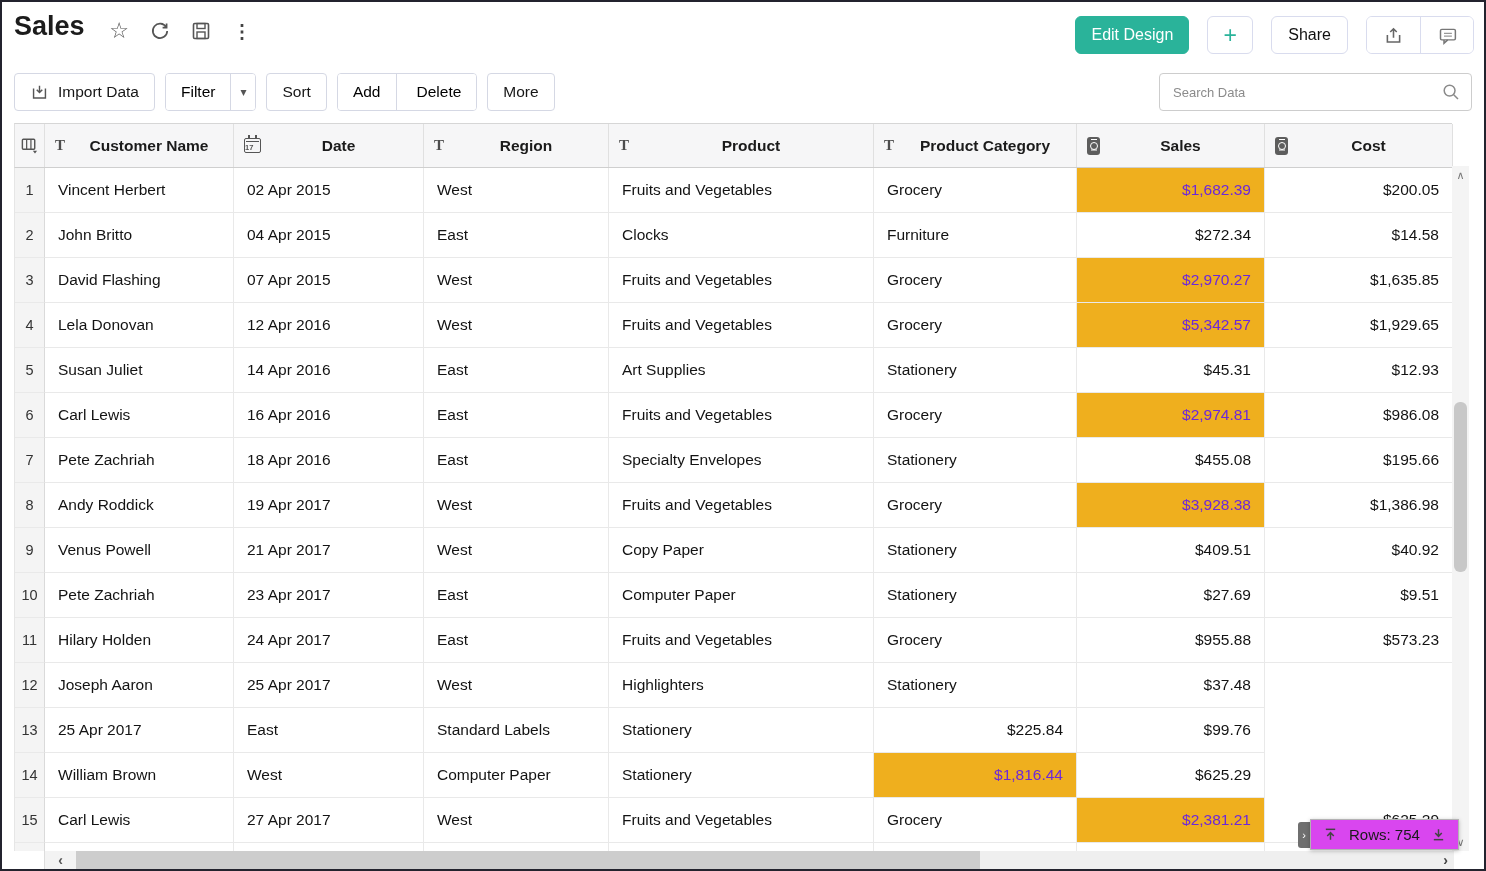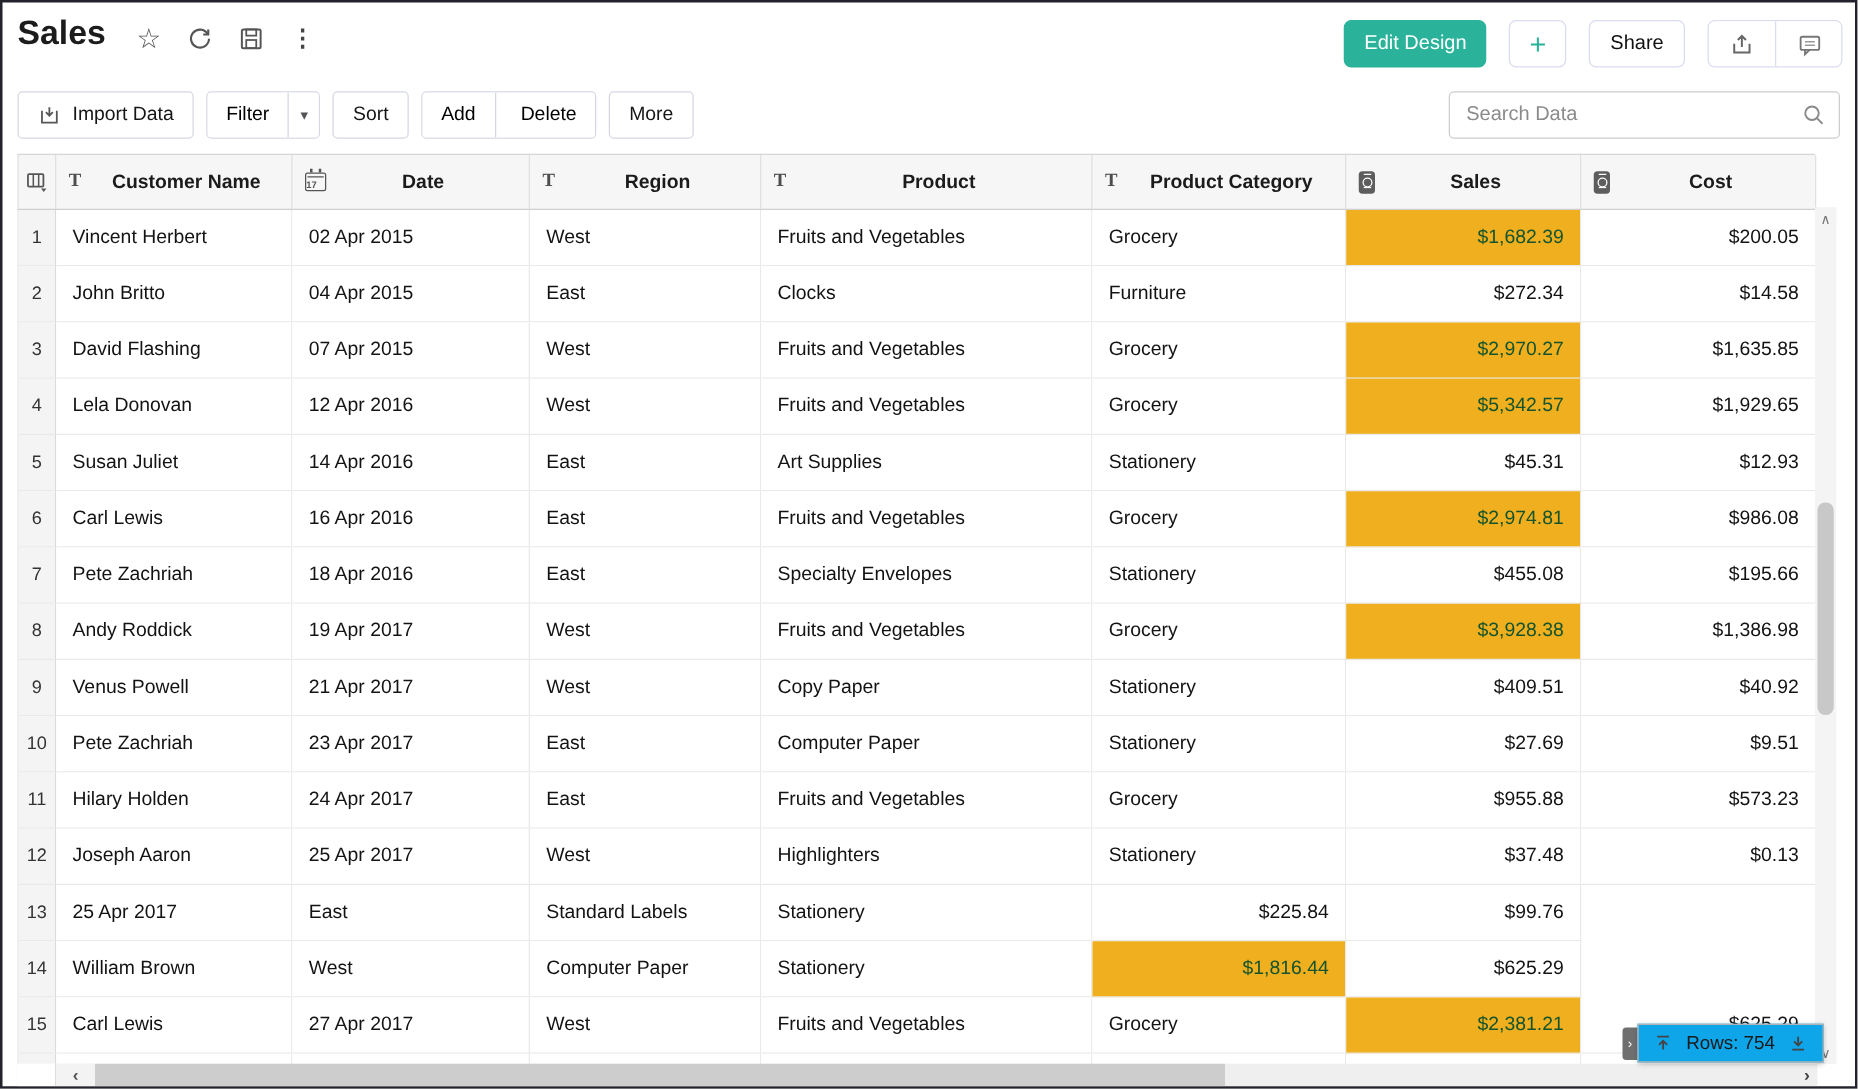--- a/index.html
+++ b/index.html
@@ -33,35 +33,35 @@
   .toolbar{position:absolute;top:71px;left:12px;right:12px;height:38px;}
   .tool-group{position:absolute;left:0;top:0;display:flex;gap:10px;}
   .tbtn{height:38px;display:flex;align-items:center;gap:9px;background:#fff;border:1px solid var(--tbtn-border);border-radius:4px;padding:0 15px;font-size:15.5px;color:#161616;cursor:pointer;}
   .tbtn-split{display:flex;border:1px solid var(--tbtn-border);border-radius:4px;overflow:hidden;}
   .tbtn-split .seg{height:36px;display:flex;align-items:center;padding:0 15px;font-size:15.5px;background:#fff;cursor:pointer;}
   .tbtn-split .seg.caret{padding:0 9px;border-left:1px solid var(--tbtn-border);color:#555;font-size:12px;}
   .tbtn-joined{display:flex;border:1px solid var(--tbtn-border);border-radius:4px;overflow:hidden;}
   .tbtn-joined .seg{height:36px;display:flex;align-items:center;padding:0 15px;font-size:15.5px;background:#fff;cursor:pointer;text-align:center;}
   .tbtn-joined .seg + .seg{border-left:1px solid var(--tbtn-border);padding-left:20px;}
   .search-box{position:absolute;right:0;top:0;width:313px;height:38px;border:1px solid #cdcdcd;border-radius:4px;background:#fff;display:flex;align-items:center;padding:0 10px 0 13px;}
-  .search-box input{flex:1;border:none;outline:none;font-size:16px;color:#ec4899;}
+  .search-box input{flex:1;border:none;outline:none;font-size:13px;color:#ec4899;}
   .search-box input::placeholder{color:#8b8b8b;}
 
   
   .thead{position:absolute;top:121px;left:12px;width:1438px;height:45px;display:grid;grid-template-columns:var(--cols);background:#f6f6f7;border-top:1px solid #d6d6d6;border-bottom:1px solid #cfcfcf;border-left:1px solid #e0e0e0;}
   .th{position:relative;display:flex;align-items:center;border-right:1px solid #e0e0e0;font-size:15.5px;font-weight:700;color:#1b1b1b;cursor:pointer;}
   .th .hicon{position:absolute;left:10px;display:inline-flex;align-items:center;}
   .th .lbl{width:100%;text-align:center;padding:0 4px 0 24px;}
   .th-corner{justify-content:center;}
   .tbody{position:absolute;top:166px;left:12px;width:1438px;border-left:1px solid #e6e6e6;}
   .trow{display:grid;grid-template-columns:var(--cols);height:45px;}
   .td{display:flex;align-items:center;padding:0 13px;font-size:15.5px;color:#131313;background:#fff;border-right:1px solid var(--grid-line);border-bottom:1px solid var(--grid-line);overflow:hidden;white-space:nowrap;cursor:default;}
   .c-num{justify-content:center;background:#f4f4f4;color:#333;font-size:14.5px;padding:0;border-right:1px solid #dadada;}
   .c-cur{justify-content:flex-end;}
-  .td.hl{background:var(--orange);color:#14532d;text-align:center;}
+  .td.hl{background:var(--orange);color:#6d28d9;text-align:center;}
   .sliver{position:absolute;top:841px;left:12px;width:1438px;height:8px;display:grid;grid-template-columns:var(--cols);border-left:1px solid #e6e6e6;}
   .sliver i{background:#fff;border-right:1px solid var(--grid-line);}
   .sliver i.n{background:#f4f4f4;border-right:1px solid #dadada;}
 
   
   .t-icon{font-family:"Liberation Serif",serif;font-weight:700;font-size:15px;color:#4d4d4d;}
   .cal-icon{position:relative;width:17px;height:15px;border:1.5px solid #555;border-radius:2px;display:inline-block;}
   .cal-icon::before{content:"";position:absolute;top:-4px;left:3px;width:1.6px;height:3px;background:#555;box-shadow:7px 0 0 #555;}
   .cal-icon::after{content:"";position:absolute;top:2px;left:1px;right:1px;height:1.3px;background:#555;}
   .cal-icon b{position:absolute;left:0;right:0;bottom:0;text-align:left;font-size:7.5px;line-height:9px;color:#555;font-weight:700;}
@@ -77,21 +77,21 @@
   .vs-thumb{position:absolute;left:2px;width:13px;top:236px;height:170px;background:#c8c8c8;border-radius:6px;cursor:grab;}
   .hscroll{position:absolute;left:12px;top:849px;width:1440px;height:18px;background:#efefef;}
   .hs-corner{position:absolute;left:0;top:0;width:31px;height:18px;background:#fff;border-right:1px solid #ddd;}
   .hs-left{position:absolute;left:31px;top:0;width:31px;height:18px;background:#f3f3f3;display:flex;align-items:center;justify-content:center;font-size:14px;font-weight:700;color:#555;cursor:pointer;}
   .hs-thumb{position:absolute;left:62px;top:0;width:904px;height:18px;background:#cdcdcd;cursor:grab;}
   .hs-right{position:absolute;right:0;top:0;width:17px;height:18px;display:flex;align-items:center;justify-content:center;font-size:14px;font-weight:700;color:#444;cursor:pointer;}
 
   
   .rows-widget{position:absolute;left:1296px;top:817px;display:flex;align-items:center;z-index:6;}
   .rw-tab{width:12px;height:26px;background:#6f6f6f;border-radius:3px 0 0 3px;color:#fff;font-size:11px;display:flex;align-items:center;justify-content:center;cursor:pointer;}
-  .rw-panel{height:31px;background:#0ea5e9;border:1px solid #b3b3b3;box-shadow:0 1px 4px rgba(0,0,0,.25);display:flex;align-items:center;gap:11px;padding:0 11px;}
+  .rw-panel{height:31px;background:#d946ef;border:1px solid #b3b3b3;box-shadow:0 1px 4px rgba(0,0,0,.25);display:flex;align-items:center;gap:11px;padding:0 11px;}
   .rw-btn{display:inline-flex;align-items:center;justify-content:center;width:16px;height:16px;cursor:pointer;}
   .rw-label{font-size:15px;color:#1a1a1a;white-space:nowrap;}
 
   svg{display:block;}
 </style>
 </head>
 <body>
 
 <div class="app">
 
@@ -347,21 +347,20 @@
     </div>
 
     <div class="trow">
       <div class="td c-num">12</div>
       <div class="td">Joseph Aaron</div>
       <div class="td">25 Apr 2017</div>
       <div class="td">West</div>
       <div class="td">Highlighters</div>
       <div class="td">Stationery</div>
       <div class="td c-cur">$37.48</div>
-      <div class="td c-cur">$0.13</div>
     </div>
 
     <div class="trow">
       <div class="td c-num">13</div>
       <div class="td">25 Apr 2017</div>
       <div class="td">East</div>
       <div class="td">Standard Labels</div>
       <div class="td">Stationery</div>
       <div class="td c-cur">$225.84</div>
       <div class="td c-cur">$99.76</div>

